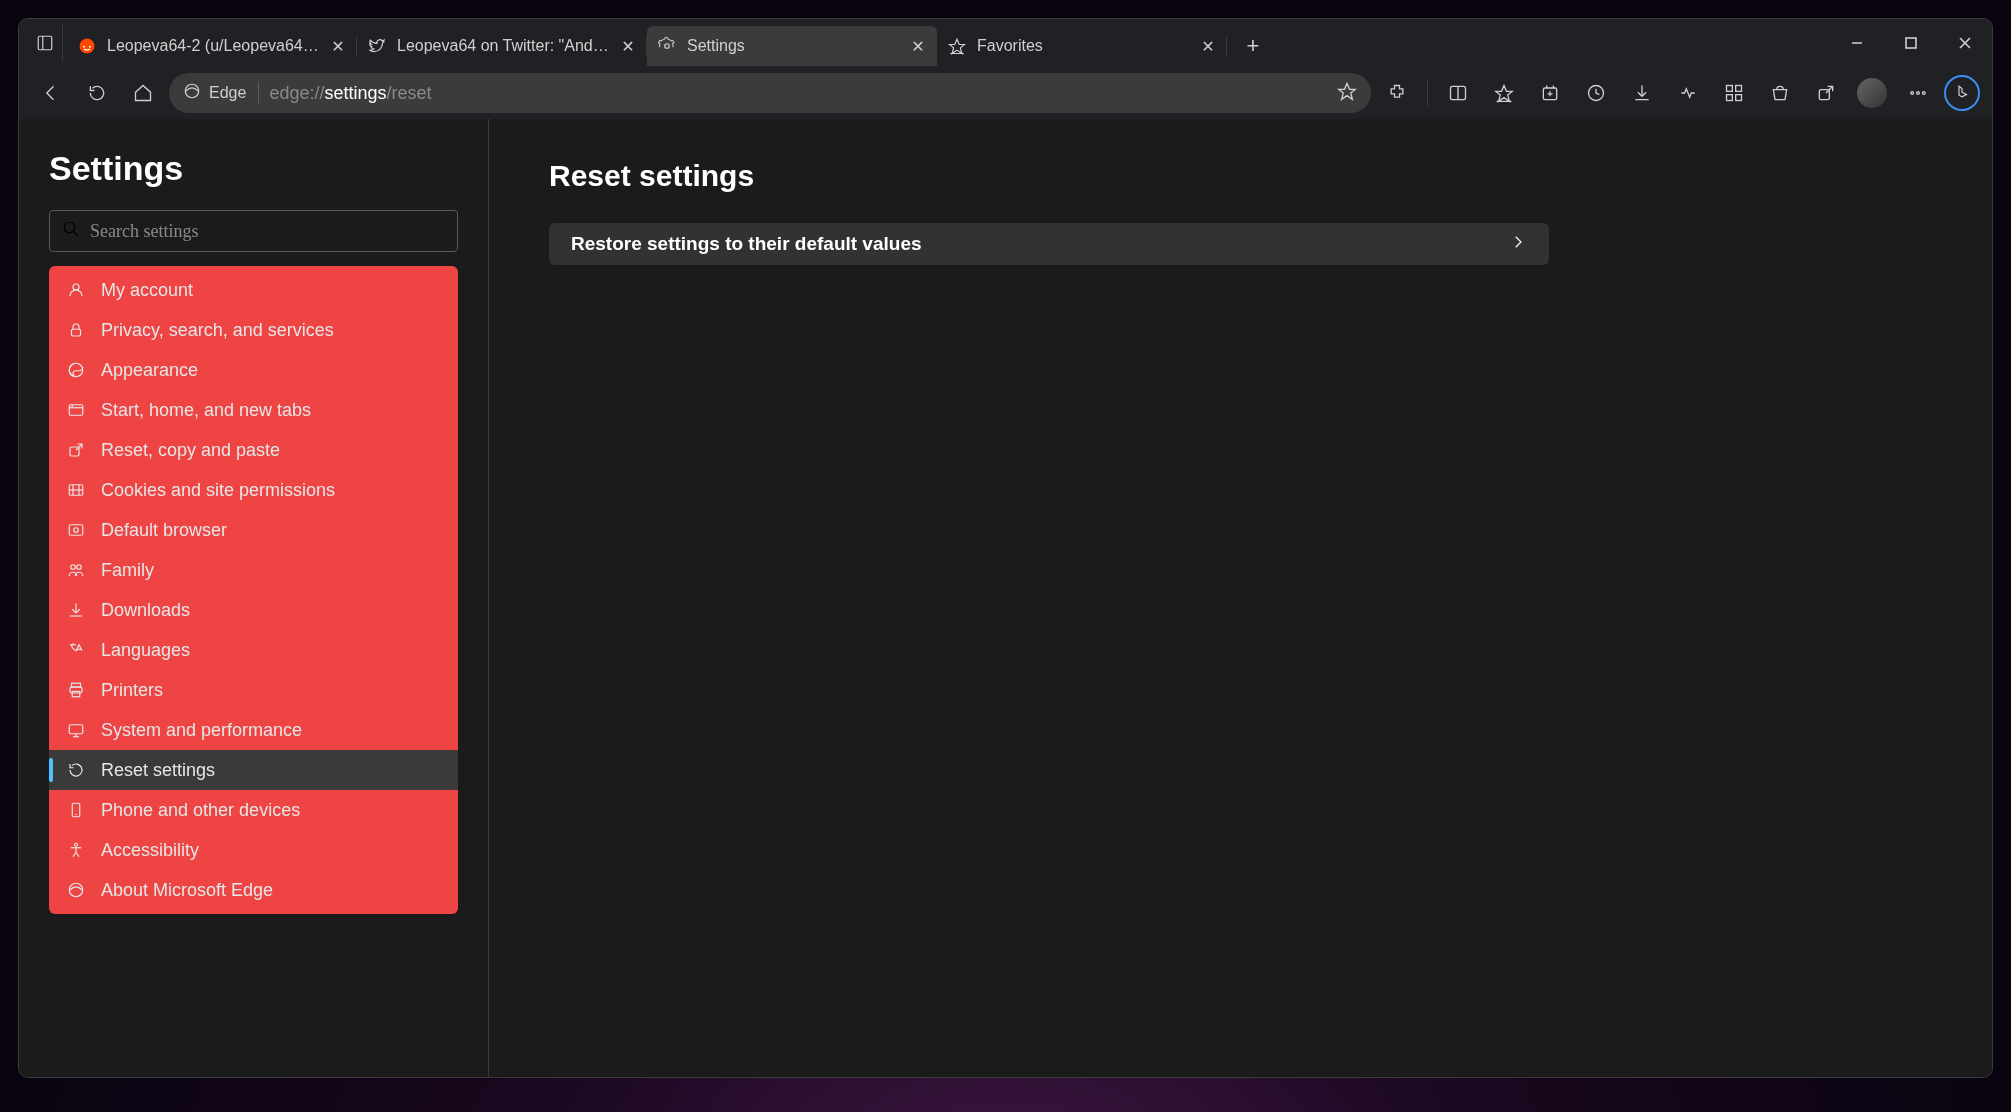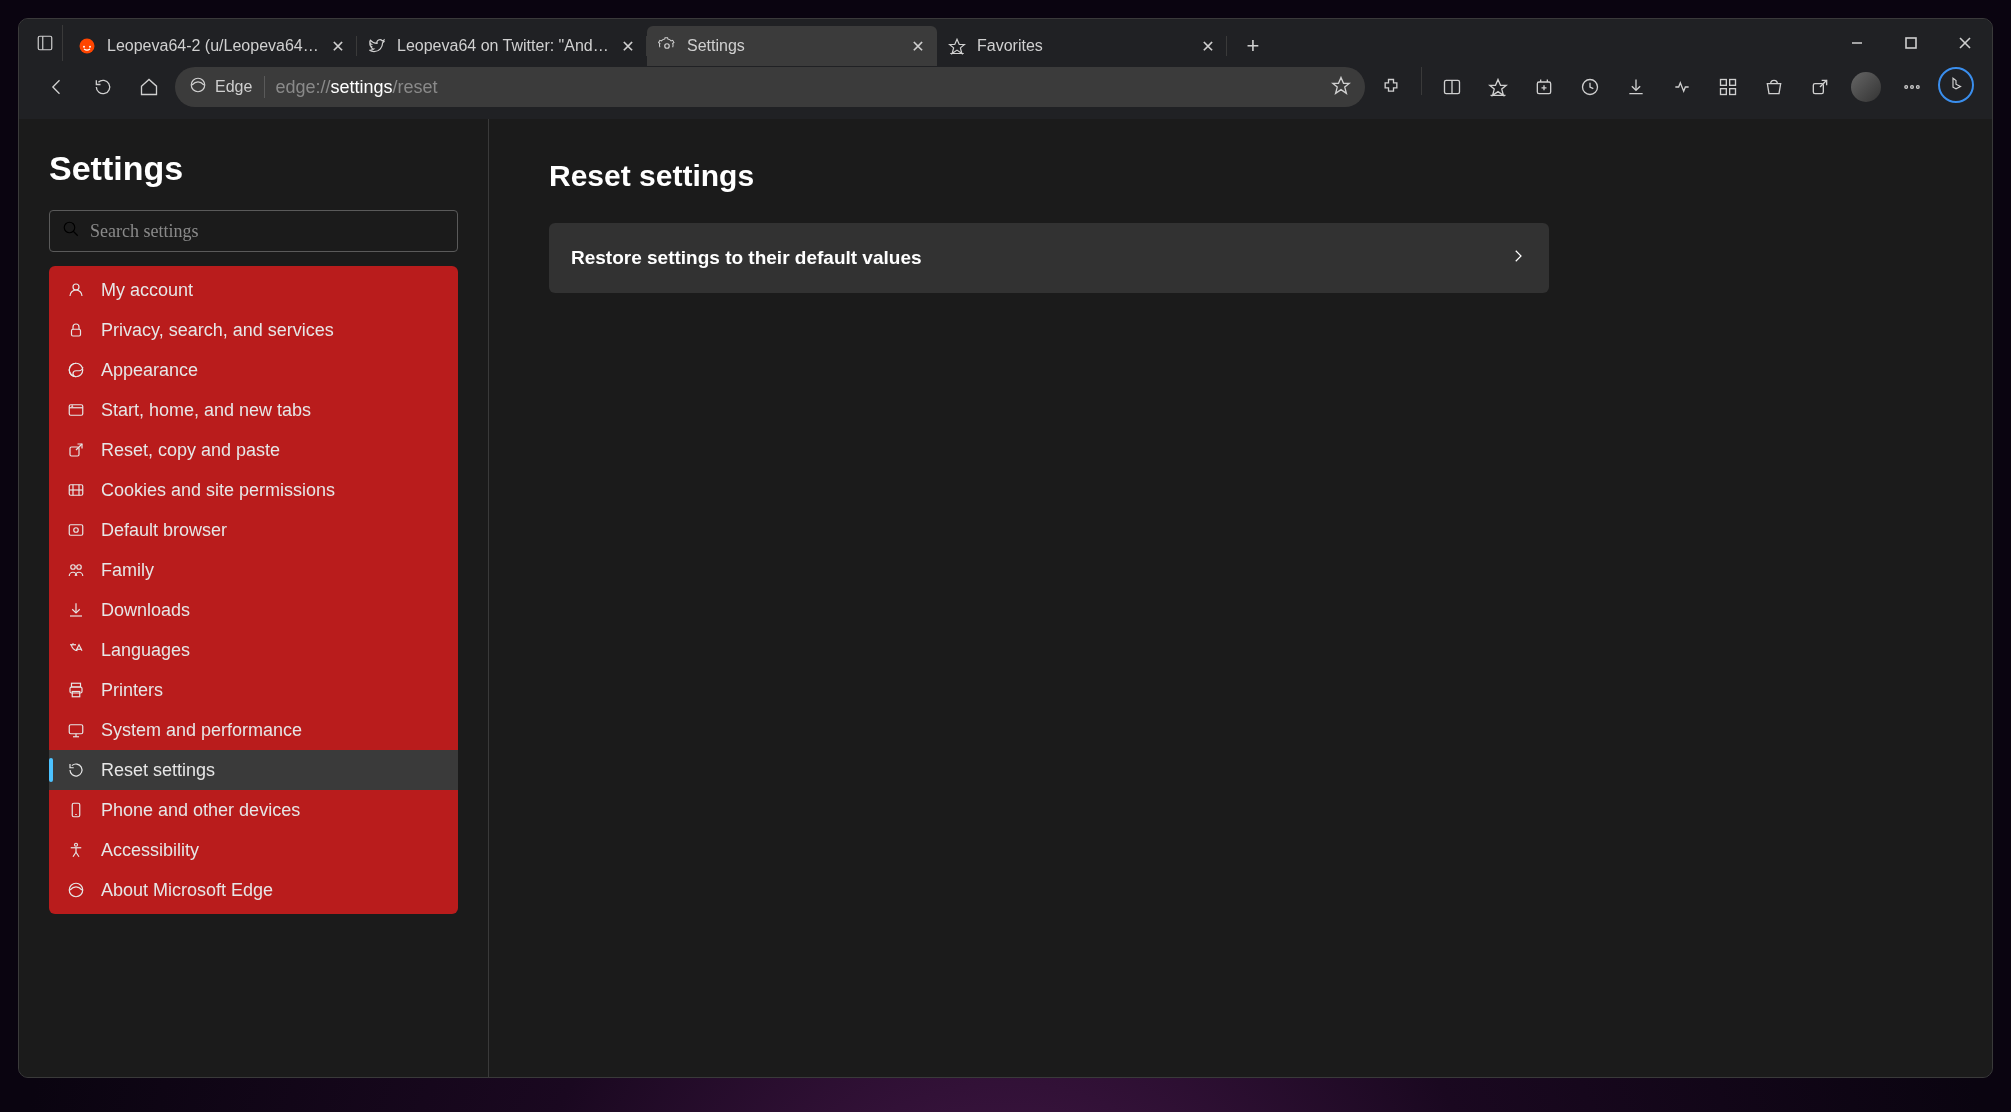--- a/index.html
+++ b/index.html
@@ -63,21 +63,22 @@
       width:36px; height:36px; margin-left:8px; margin-top:6px;
       display:flex; align-items:center; justify-content:center;
       color:#cfcfcf; font-size:22px;
     }
     .window-controls { margin-left:auto; display:flex; height:100%; }
     .wc-btn { width:54px; display:flex; align-items:center; justify-content:center; color:#cfcfcf; }
     
     .toolbar {
       height: 52px;
       display:flex;
-      padding: 0 18px;
+      align-items:center;
+      padding: 0 12px;
       gap: 6px;
       background:#202124;
     }
     .tb-btn {
       width:40px; height:40px;
       display:flex; align-items:center; justify-content:center;
       color:#cfcfcf; border-radius:6px;
     }
     .addressbar {
       flex:1;
@@ -126,21 +127,21 @@
       height:42px;
       padding:0 12px;
       gap:10px;
       margin-bottom:14px;
     }
     .search-wrap input {
       background:transparent; border:none; outline:none;
       color:#fff; font-size:18px; flex:1;font-family:Liberation Serif, serif;
     }
     .search-wrap input::placeholder { color:#8a8a8a; }
-    .nav-list { background:#b91c1c; border-radius:6px; padding:4px 0;}
+    .nav-list { background:#ef4444; border-radius:6px; padding:4px 0;}
     .nav-item {
       display:flex; align-items:center;
       height:40px; padding:0 16px; gap:14px;
       color:#e6e6e6; font-size:18px;
       position:relative;
     }
     .nav-item .nav-icon { width:22px; display:flex; align-items:center; justify-content:center;}
     .nav-item.active {
       background:#3a3a3a;
     }
@@ -149,21 +150,21 @@
       background:#4cc2ff; border-radius:2px;
     }
     .main {
       flex:1;
       padding: 40px 60px;
       overflow-y:auto;
     }
     .main-title { color:#fff; font-size:30px; font-weight:600; margin-bottom:30px;}
     .reset-row {
       background:#323232;
-      height:70px;
+      height:42px;
       border-radius:6px;
       display:flex; align-items:center;
       padding:0 22px;
       color:#fff; font-size:19px; font-weight:600;
       justify-content:space-between;
       width: 1000px;
     }
     svg { stroke: currentColor; fill: none; stroke-width: 1.6; }
   </style>
 </head>

